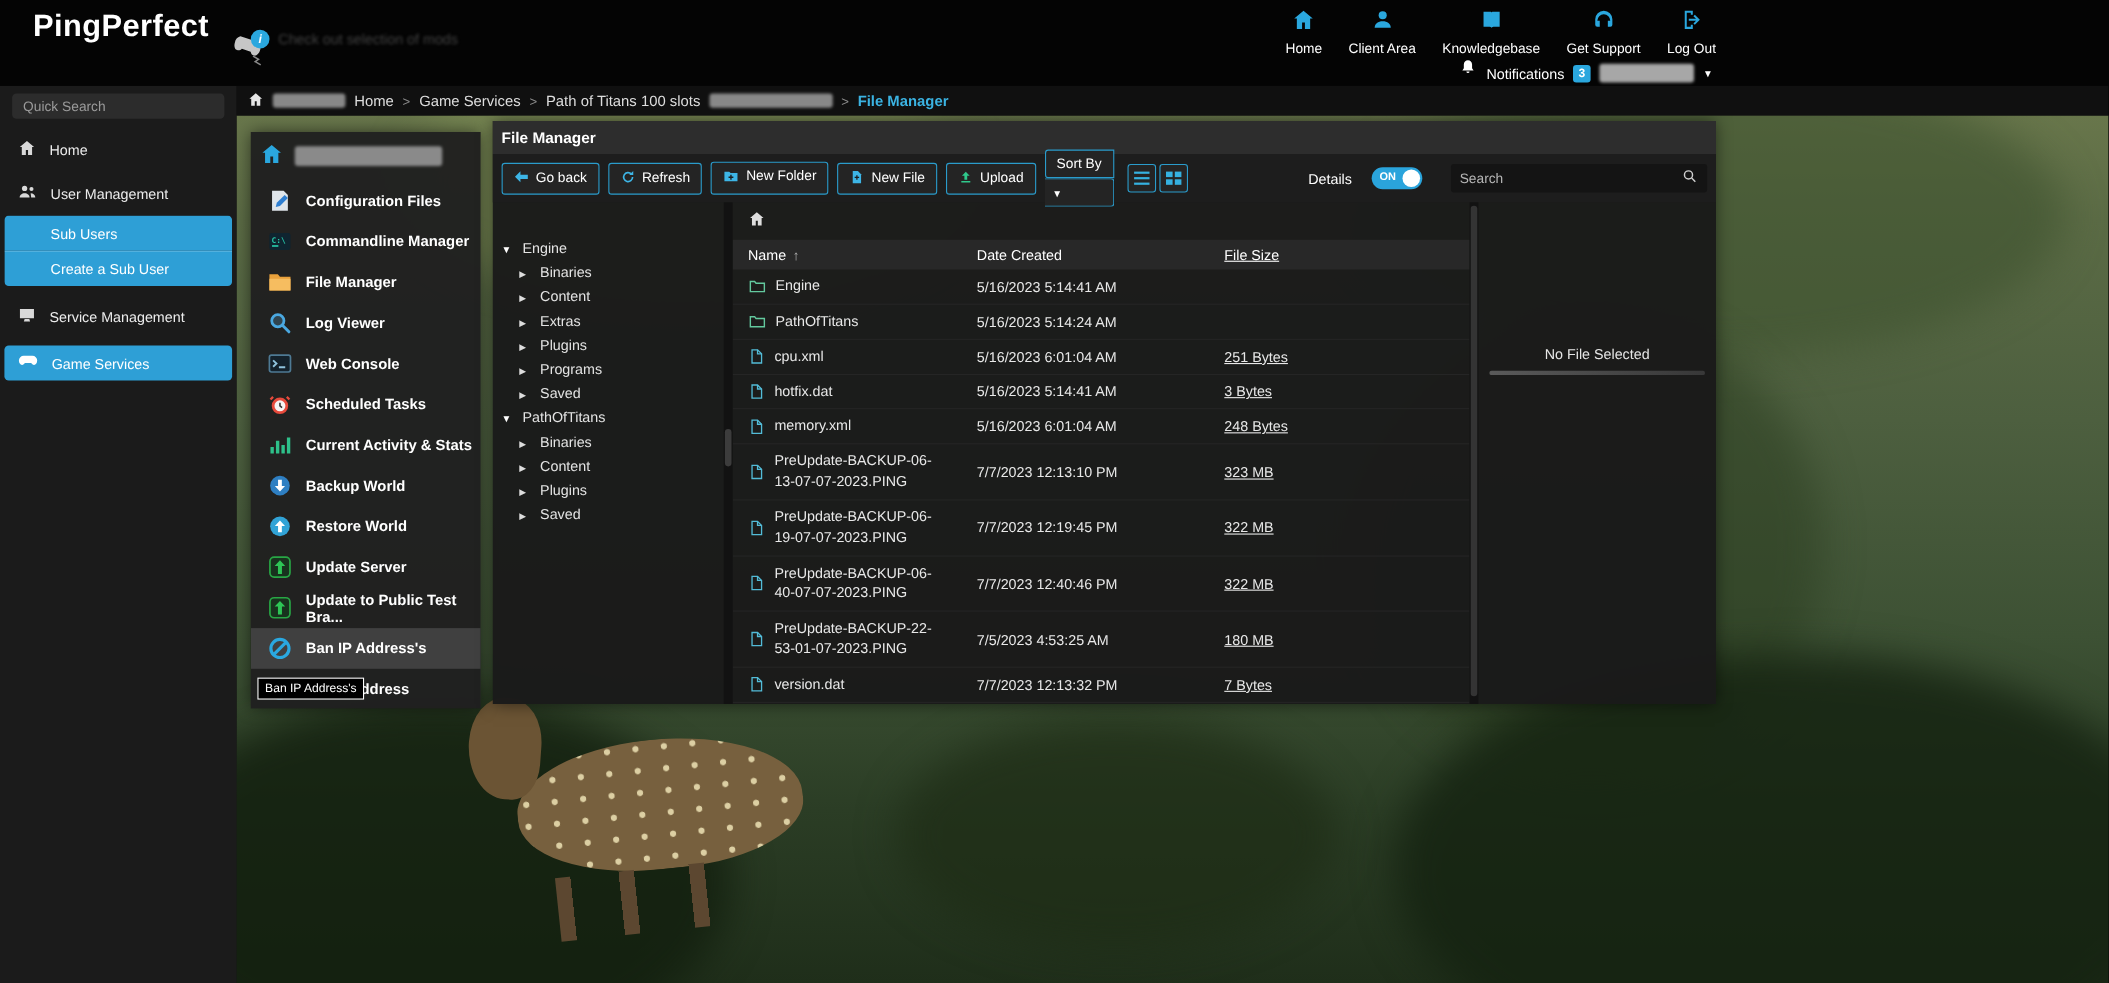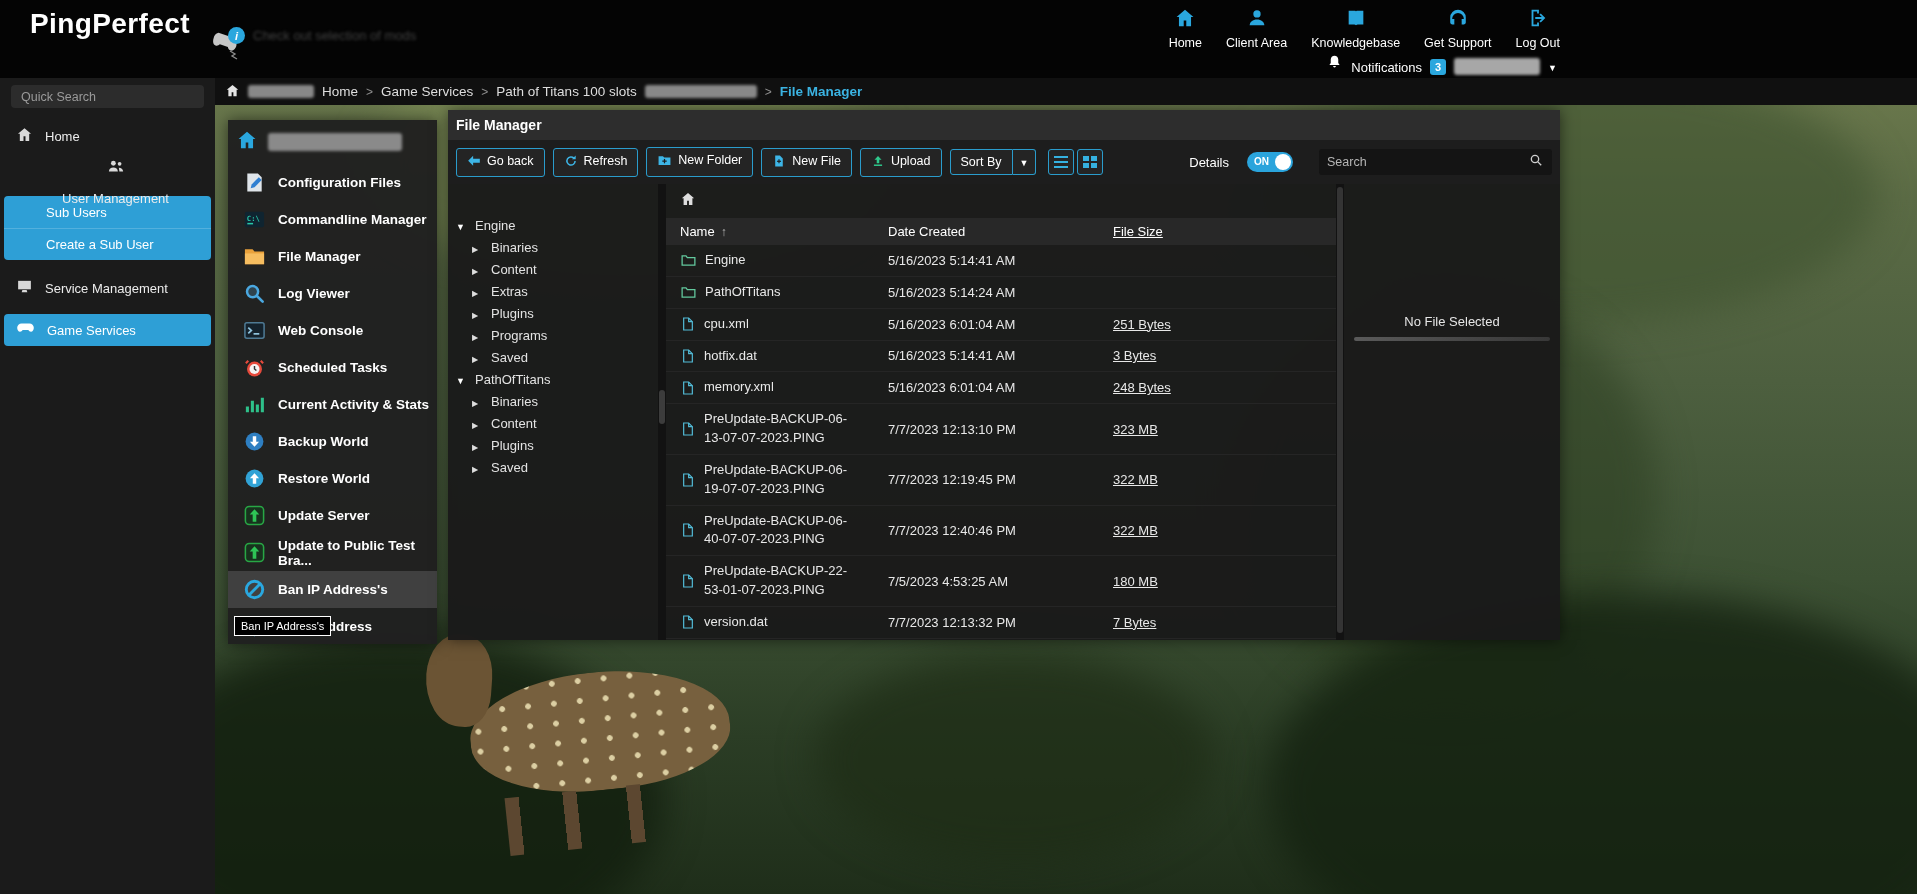--- a/index.html
+++ b/index.html
@@ -31,21 +31,21 @@
   .r-notif{width:86px;height:17px;background:#b9b9b9;}
   .r-server{width:134px;height:18px;}
 
   
   .sidebar{position:absolute;top:78px;left:0;bottom:0;width:215px;background:#1b1b1b;z-index:8;}
   .qsearch{margin:7px 11px 0;height:23px;background:#2c2c2c;border-radius:4px;display:flex;align-items:center;padding:0 10px;}
   .qsearch input{background:none;border:none;outline:none;color:#22c55e;width:100%;
                  font:12.5px "Liberation Sans",sans-serif;}
   .qsearch input::placeholder{color:#9a9a9a;}
   .side-item{height:36px;display:flex;align-items:center;gap:12px;padding-left:16px;font-size:13px;color:#ececec;cursor:pointer;}
-  .mt10{margin-top:10px;} .mt4{margin-top:4px;flex-direction:column;}
+  .mt10{margin-top:10px;} .mt4{margin-top:4px;}
   .side-group{margin:2px 4px 0;border-radius:4px;overflow:hidden;}
   .side-sub{height:32px;display:flex;align-items:center;padding-left:42px;font-size:13px;background:#2e9fd6;color:#fff;cursor:pointer;}
   .side-sub + .side-sub{border-top:1px solid rgba(255,255,255,.18);}
   .side-active{margin:8px 4px 0;border-radius:4px;height:32px;display:flex;align-items:center;gap:12px;
                padding-left:12px;font-size:13px;background:#2e9fd6;color:#fff;cursor:pointer;}
 
   
   .crumbbar{position:absolute;top:78px;left:215px;right:0;height:27px;background:#101010;display:flex;
             align-items:center;gap:8px;padding-left:10px;z-index:7;font-size:13.5px;color:#dedede;}
   .crumb-sep{color:#8f8f8f;font-size:12px;}
@@ -85,21 +85,21 @@
 
   
   .fm{position:absolute;left:233px;top:5px;width:1112px;height:530px;background:rgba(26,26,26,.97);
       z-index:5;display:flex;flex-direction:column;box-shadow:0 0 14px rgba(0,0,0,.55);}
   .fm-title{height:30px;background:#2d2d2d;display:flex;align-items:center;padding-left:8px;
             font-size:14px;font-weight:bold;flex:none;}
   .fm-toolbar{height:44px;display:flex;align-items:center;gap:8px;padding:0 8px;background:#1d1d1d;flex:none;}
   button{background:none;border:none;color:inherit;font:inherit;}
   .tbtn{display:flex;align-items:flex-start;gap:6px;background:#242424;border:1px solid #2a9ccc;border-radius:3px;
         color:#fff;font-size:12.5px;padding:5px 10px;cursor:pointer;white-space:nowrap;}
-  .sort-group{display:flex;}
+  .sort-group{display:flex;flex-direction:column;}
   .sort-group .tbtn:first-child{border-radius:3px 0 0 3px;}
   .sort-group .tbtn:last-child{border-left:none;border-radius:0 3px 3px 0;padding:5px 7px;}
   .view-group{display:flex;gap:3px;margin-left:4px;}
   .vbtn{width:26px;height:26px;display:flex;align-items:center;justify-content:center;background:#242424;
         border:1px solid #2a9ccc;border-radius:3px;cursor:pointer;}
   .icon-list{width:14px;height:12px;background:
      linear-gradient(#35b1e0,#35b1e0) 0 0/14px 2px no-repeat,
      linear-gradient(#35b1e0,#35b1e0) 0 5px/14px 2px no-repeat,
      linear-gradient(#35b1e0,#35b1e0) 0 10px/14px 2px no-repeat;}
   .icon-grid{width:14px;height:12px;background:

